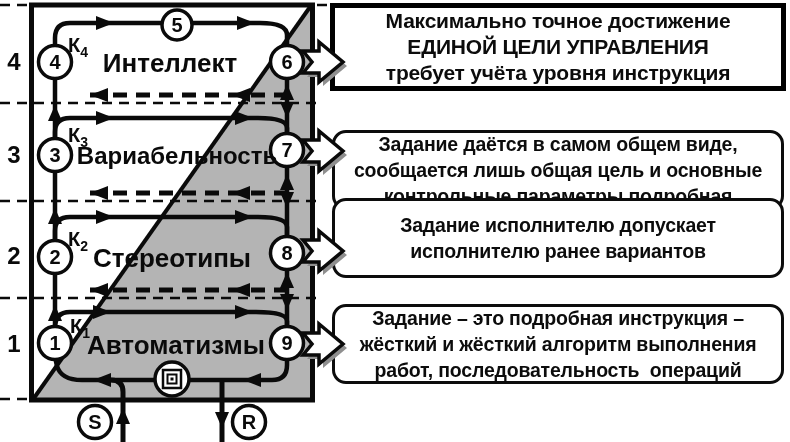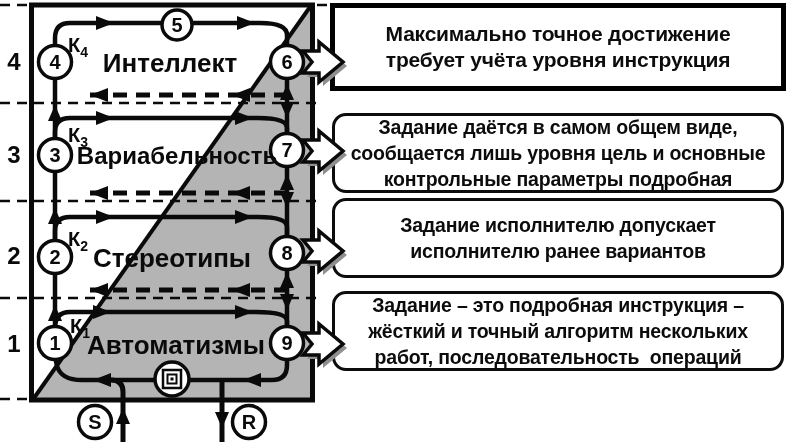--- a/index.html
+++ b/index.html
@@ -11,46 +11,47 @@
   .anno-box{
     position:absolute;z-index:1;box-sizing:border-box;background:#fff;
     display:flex;flex-direction:column;justify-content:center;align-items:center;
     text-align:center;font-weight:bold;color:#0c0c0c;
   }
   .anno-box .ln{width:100%;white-space:pre;}
   #box-1{left:330px;top:3px;width:456px;height:88px;border:5px solid #000;
          font-size:21px;line-height:26px;letter-spacing:-0.2px;}
   #box-2,#box-3,#box-4{left:332px;width:452px;height:80px;border:3.5px solid #0c0c0c;
          border-radius:14px;font-size:19.5px;line-height:26px;letter-spacing:-0.2px;}
-  #box-2{top:113px;}
+  #box-2{top:130px;}
   #box-3{top:198px;}
-  #box-4{top:291px;}
+  #box-4{top:304px;}
   svg text{fill:#0a0a0a;font-family:"Liberation Sans", sans-serif;font-weight:bold;}
 </style>
 </head>
 <body>
 
 <div id="stage">
 
   <div class="anno-box" id="box-1">
     <div class="ln">Максимально точное достижение</div>
+    <div class="ln">ЕДИНОЙ ЦЕЛИ УПРАВЛЕНИЯ</div>
     <div class="ln">требует учёта уровня инструкция</div>
   </div>
   <div class="anno-box" id="box-2">
     <div class="ln">Задание даётся в самом общем виде,</div>
-    <div class="ln">сообщается лишь уровня цель и основные</div>
+    <div class="ln">сообщается лишь общая цель и основные</div>
     <div class="ln">контрольные параметры подробная</div>
   </div>
   <div class="anno-box" id="box-3">
     <div class="ln">Задание исполнителю допускает</div>
     <div class="ln">исполнителю ранее вариантов</div>
   </div>
   <div class="anno-box" id="box-4">
     <div class="ln">Задание – это подробная инструкция –</div>
-    <div class="ln">жёсткий и точный алгоритм нескольких</div>
+    <div class="ln">жёсткий и жёсткий алгоритм выполнения</div>
     <div class="ln">работ, последовательность  операций</div>
   </div>
 
   <svg id="overlay-svg" width="790" height="442" viewBox="0 0 790 442">
 
     <polygon points="310,7 310,398 34,398" fill="#b4b4b4" stroke="none"></polygon>
     <line x1="310" y1="7" x2="34" y2="398" stroke="#0a0a0a" stroke-width="4"></line>
 
     <g stroke="#0a0a0a" stroke-width="2.5" stroke-dasharray="10 7">
       <line x1="0" y1="103" x2="318" y2="103"></line>

